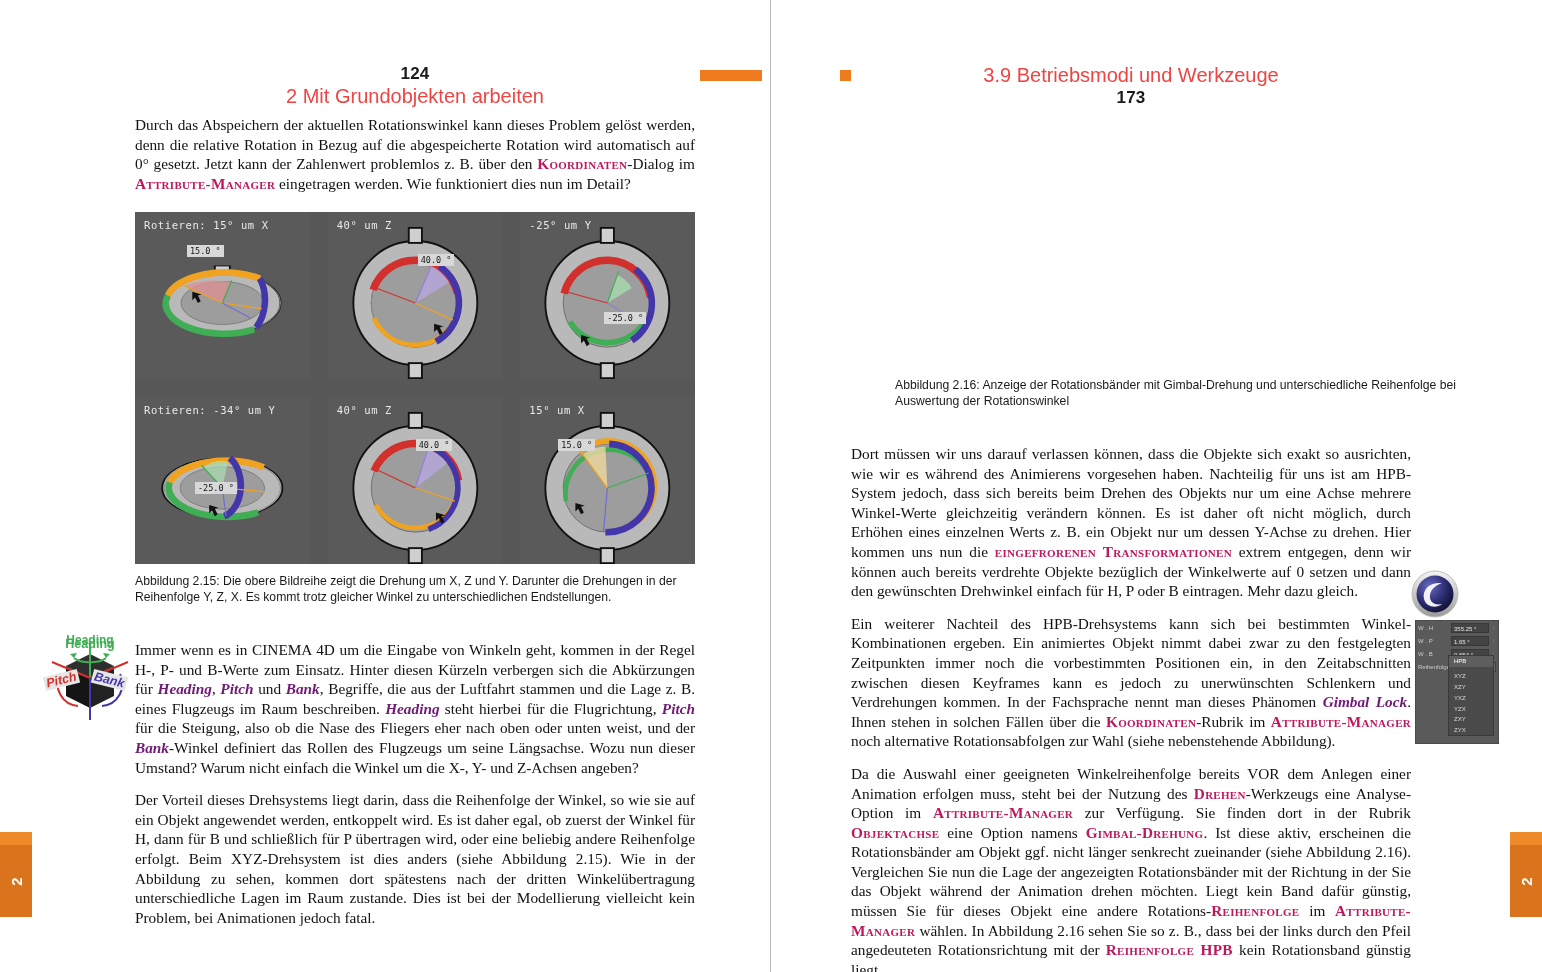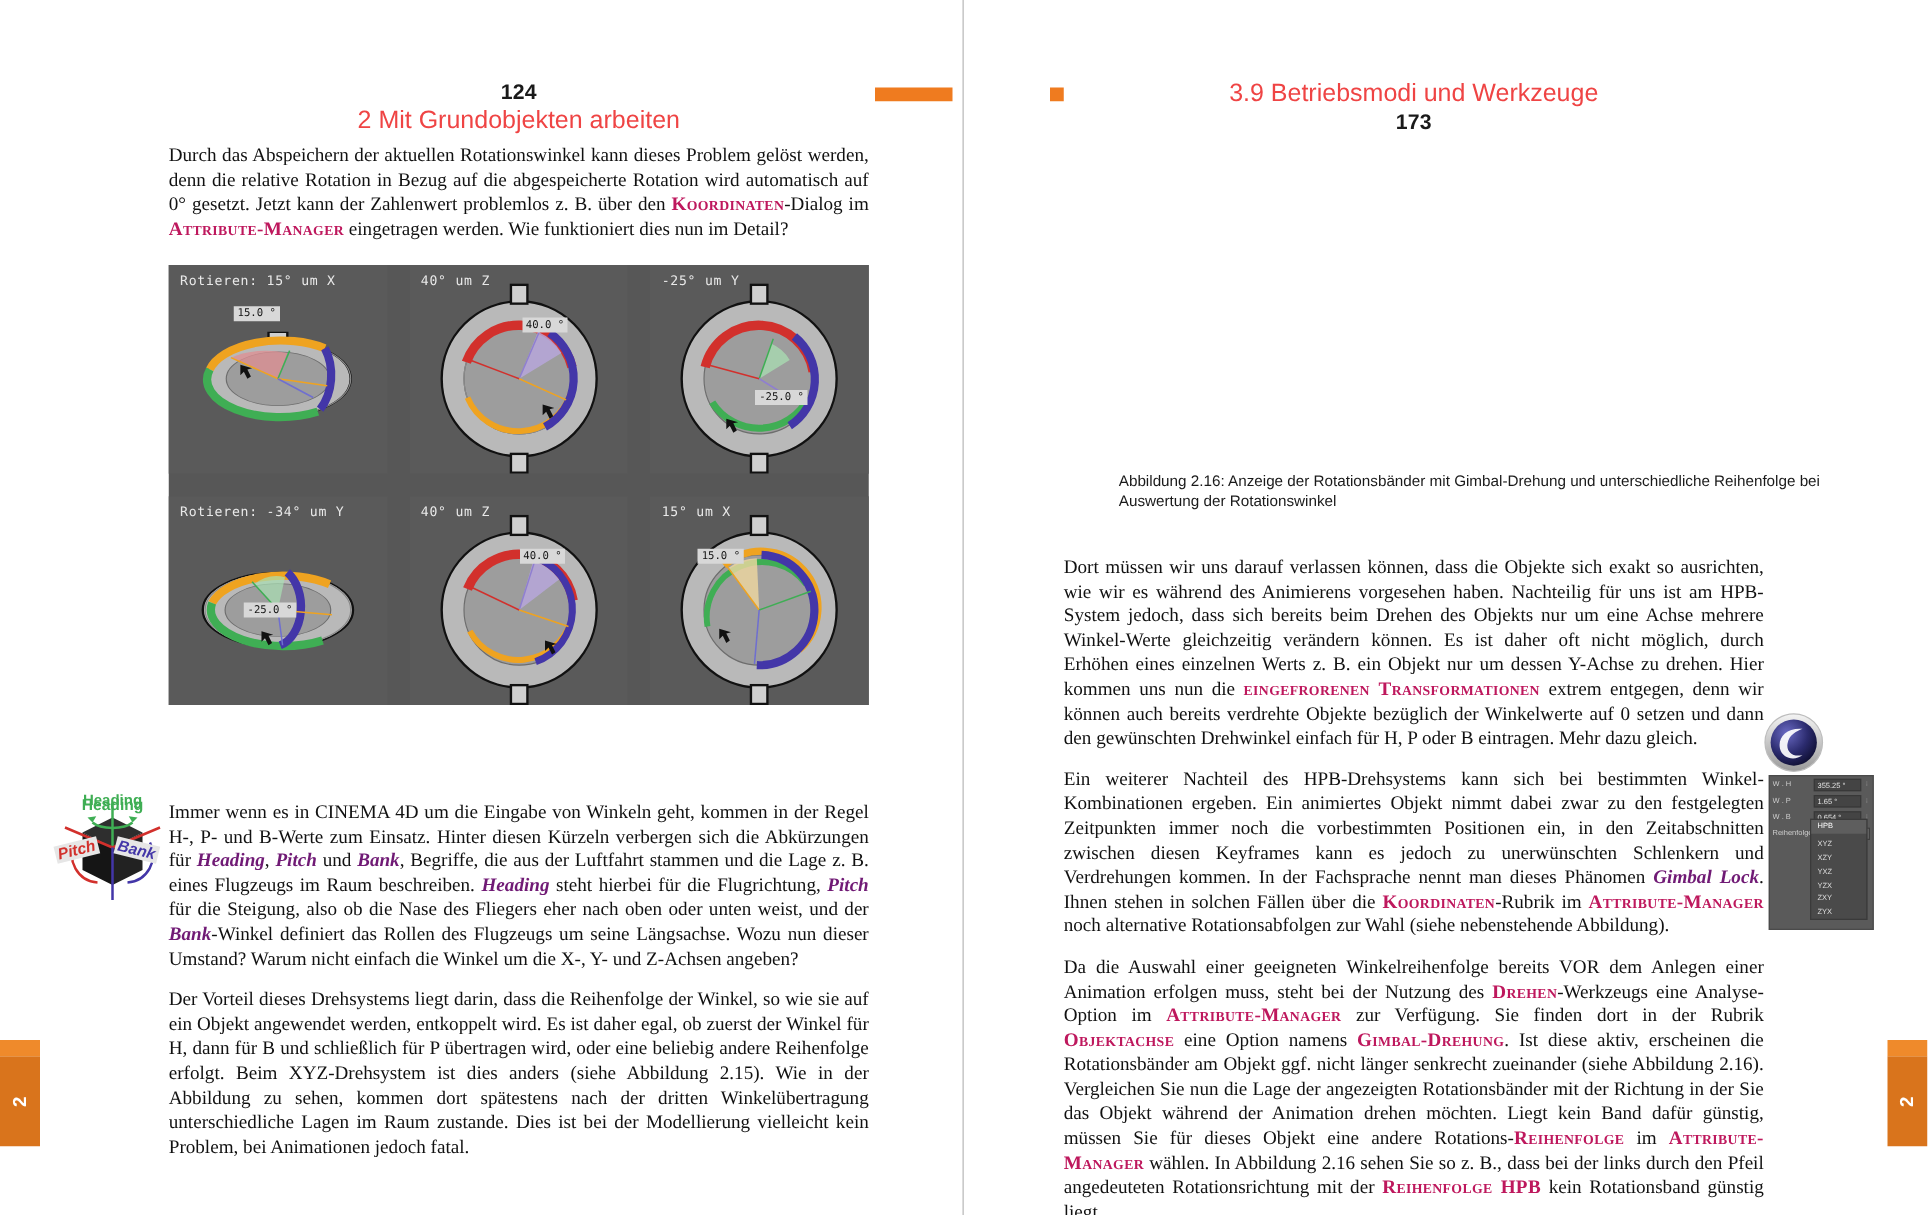--- a/index.html
+++ b/index.html
@@ -306,20 +306,21 @@
             <line x1="0" y1="0" x2="-28" y2="-38" stroke="#efa320" stroke-width="1.3"></line>
             <line x1="0" y1="0" x2="44" y2="-16" stroke="#3fae54" stroke-width="1.3"></line>
             <line x1="0" y1="0" x2="-4" y2="46" stroke="#6f6fd0" stroke-width="1.3"></line>
             <path d="M -34 16 l 0 9 l 3 -3 l 3 6 l 3 -2 l -3 -6 l 4 -1 z" fill="#111"></path>
           </g>
         </svg>
         <span class="tipbox" style="left:38px;top:42px;">15.0 °</span>
       </div>
     </div>
 
+    <div class="caption" style="position:absolute;left:135px;top:574px;width:560px;">Abbildung 2.15: Die obere Bildreihe zeigt die Drehung um X, Z und Y. Darunter die Drehungen in der Reihenfolge Y, Z, X. Es kommt trotz gleicher Winkel zu unterschiedlichen Endstellungen.</div>
 
     <div class="hpbcube">
       <svg viewBox="0 0 92 92">
         <g>
           <polygon points="46,20 70,32 46,44 22,32" fill="#2e2e2e"></polygon>
           <polygon points="22,32 46,44 46,74 22,62" fill="#151515"></polygon>
           <polygon points="70,32 46,44 46,74 70,62" fill="#222222"></polygon>
           <line x1="46" y1="44" x2="46" y2="8" stroke="#3fae54" stroke-width="2"></line>
           <line x1="46" y1="44" x2="8" y2="28" stroke="#d2302c" stroke-width="2"></line>
           <line x1="46" y1="44" x2="84" y2="28" stroke="#d2302c" stroke-width="2"></line>

